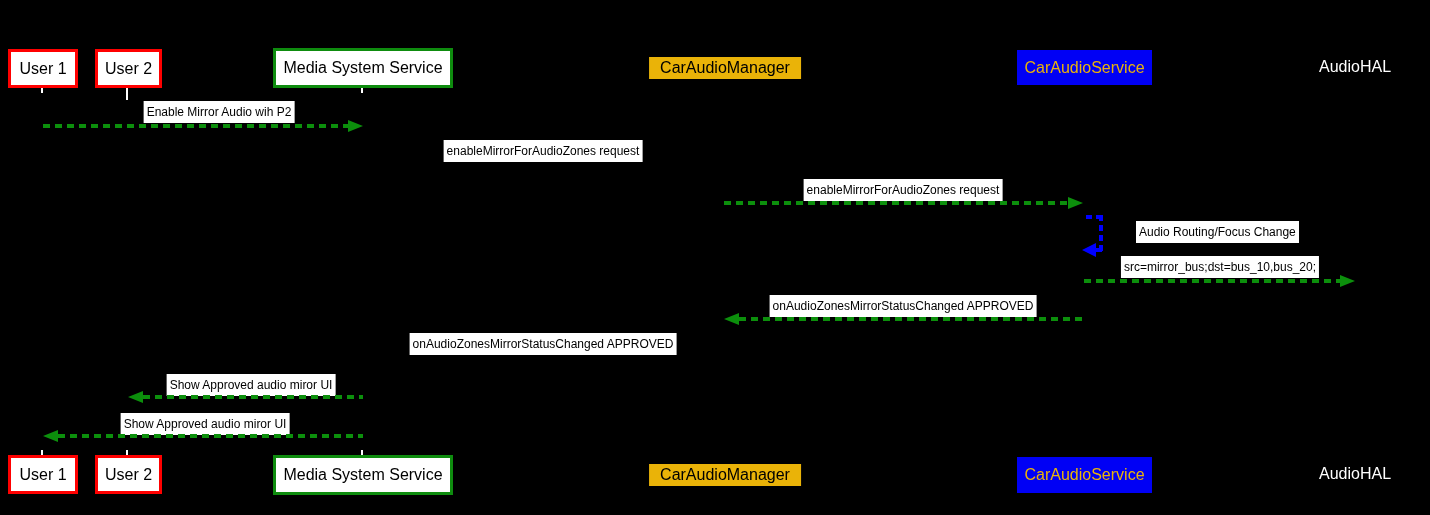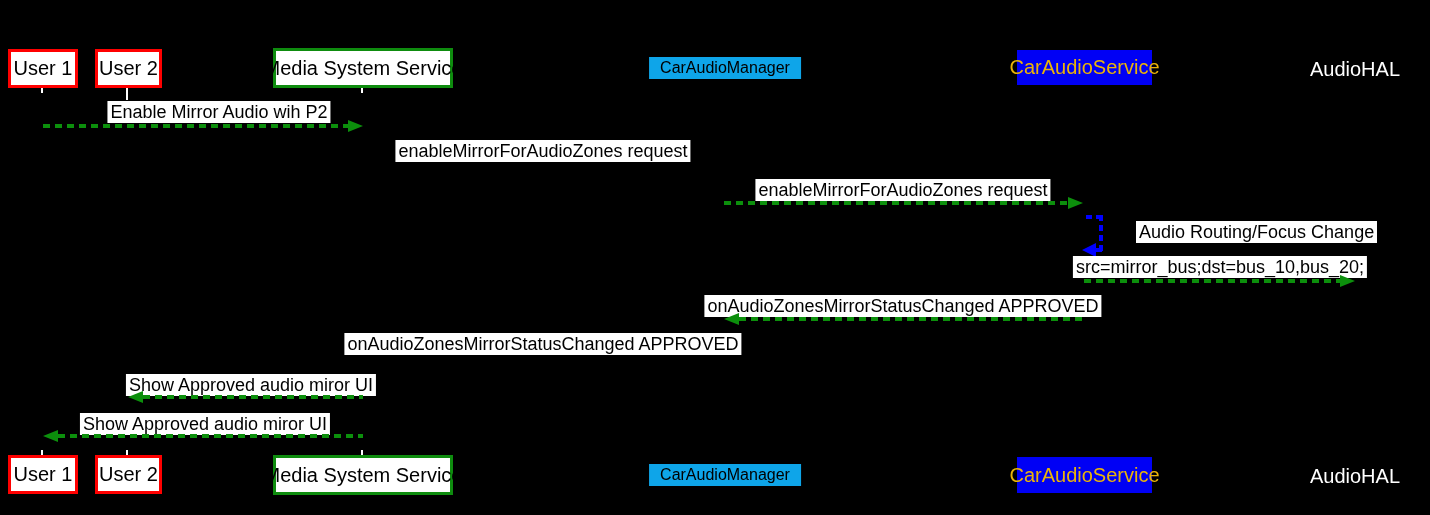--- a/index.html
+++ b/index.html
@@ -9,31 +9,31 @@
   }
   
   .title-box{
     position:absolute;left:8px;top:8px;
     background:#0f0fff;color:#ffffff;border:3px solid #ff0000;
     font-size:17px;line-height:21px;padding:3px 8px;white-space:nowrap;
   }
   
   .actor{
     position:absolute;display:flex;align-items:center;justify-content:center;
-    font-size:20px;box-sizing:border-box;white-space:nowrap;
+    font-size:16px;box-sizing:border-box;white-space:nowrap;
   }
   .actor.redbox{background:#ffffff;color:#000000;border:3px solid #ff0000;}
   .actor.greenbox{background:#ffffff;color:#000000;border:3px solid #0e8c0e;}
   .actor.bluebox{background:#0000f5;color:#eab308;}
-  .actor.whitelabel{background:#0ea5e9;color:#000000;padding:2px 11px;transform:translateX(-50%);}
+  .actor.whitelabel{background:#eab308;color:#000000;padding:2px 11px;transform:translateX(-50%);}
   .actor.plain{color:#ffffff;transform:translateX(-50%);}
   
   .msg-label{
     position:absolute;background:#ffffff;color:#000000;
-    font-size:18px;line-height:20px;padding:1px 3px;white-space:nowrap;
+    font-size:12px;line-height:20px;padding:1px 3px;white-space:nowrap;
   }
   .cx{transform:translateX(-50%);}
   
   .dash-h{position:absolute;height:4px;
     background:repeating-linear-gradient(90deg,#0c8f0c 0 7px,transparent 7px 12px);}
   .dash-h.blue{background:repeating-linear-gradient(90deg,#0000ff 0 6px,transparent 6px 10px);}
   .dash-v{position:absolute;width:4px;
     background:repeating-linear-gradient(180deg,#0000ff 0 6px,transparent 6px 10px);}
   .ah{position:absolute;width:0;height:0;border-top:6px solid transparent;border-bottom:6px solid transparent;}
   .ah.r{border-left:15px solid #0c8f0c;}

